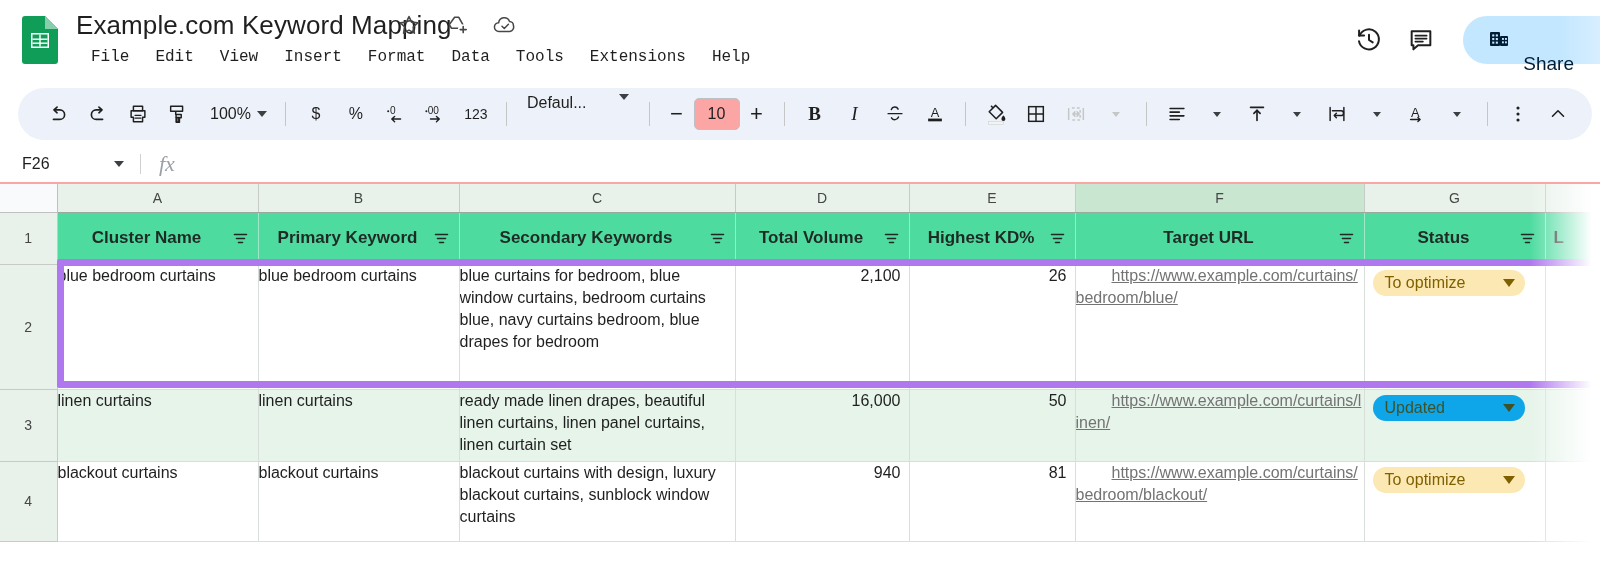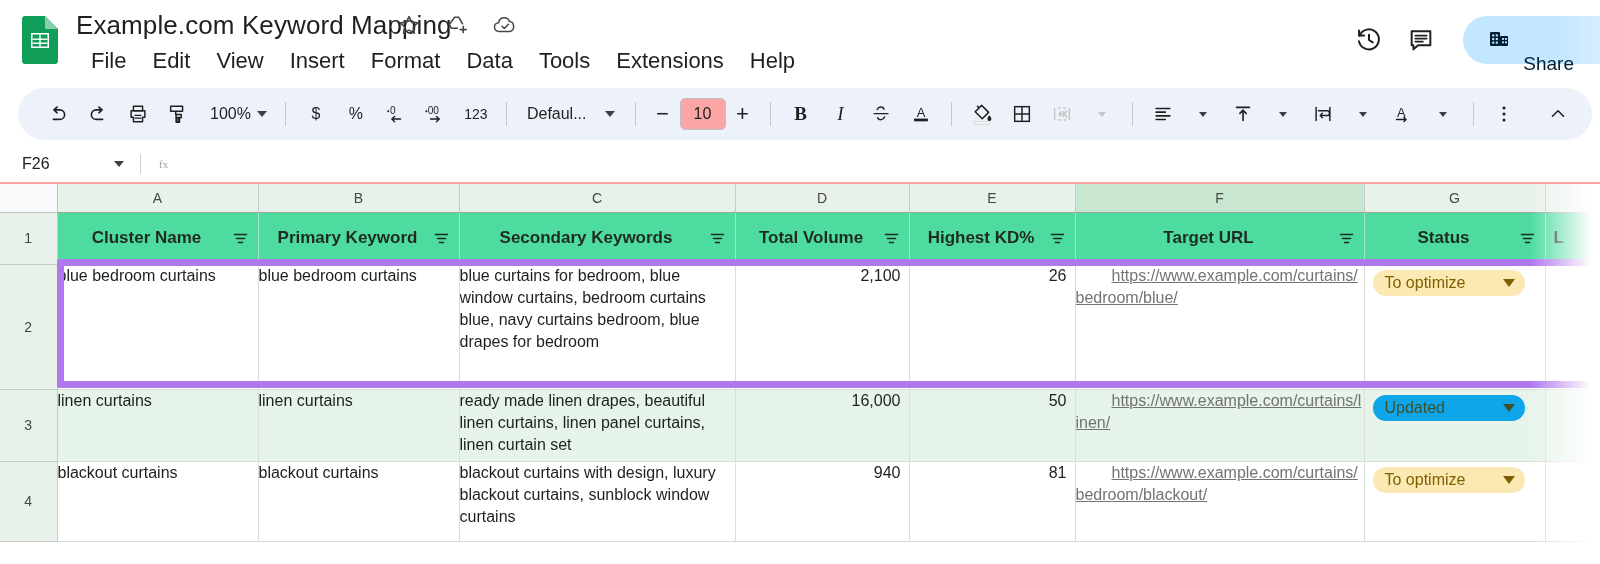--- a/index.html
+++ b/index.html
@@ -28,22 +28,22 @@
   .title-icons {
     position: absolute; left: 396px; top: 12px;
     display: flex; align-items: center; gap: 22px;
   }
   .t-icon { width: 26px; height: 26px; color:#444746; cursor:pointer; display:flex;align-items:center;justify-content:center;}
   .menubar {
     position: absolute; left: 78px; top: 44px;
     display: flex; align-items: center; gap: 0px;
   }
   .menu-item {
-    font-size: 22px; color: #1f1f1f; padding: 4px 13px;
-    border-radius: 5px; cursor: pointer; white-space: nowrap;
+    font-size: 16px; color: #1f1f1f; padding: 4px 13px;
+    border-radius: 5px; cursor: pointer; white-space: nowrap; font-family: Liberation Mono, monospace;
   }
 
   .top-right {
     position: absolute; right: 0px; top: 14px;
     display: flex; align-items: center; gap: 0px;
   }
   .tr-icon {
     width: 52px; height: 52px; border-radius: 50%;
     display: flex; align-items: center; justify-content: center;
     color: #1f1f1f; cursor: pointer;
@@ -64,21 +64,21 @@
     height: 52px; background:#edf2fa; border-radius: 26px;
     display: flex; align-items: center; padding: 0 14px 0 20px;
   }
   .tb { display:flex; align-items:center; justify-content:center;
         height: 40px; min-width: 40px; border-radius: 6px; cursor:pointer;
         color:#1f1f1f; font-size:16px; padding:0 6px; }
   .tb.dis { color:#b8bcc2; cursor:default; }
   .sep { width:1px; height:24px; background:#c4c7c5; margin:0 10px; flex:none; }
   .zoom-ctl { display:flex; align-items:center; gap:6px; padding:0 8px 0 12px; height:40px;border-radius:6px;cursor:pointer;justify-content:flex-end;}
   .zoom-val { font-size:16px; color:#1f1f1f; }
-  .font-ctl { display:flex; align-items:center; gap:4px; height:40px; padding:0 10px;border-radius:6px;cursor:pointer;}
+  .font-ctl { display:flex; gap:18px; height:40px; padding:0 10px;border-radius:6px;cursor:pointer;}
   .font-name { font-size:16px;color:#1f1f1f;white-space:nowrap; }
   .caret { width:0;height:0;border-left:5px solid transparent;border-right:5px solid transparent;border-top:6px solid #3c4043; }
   .caret.sm { border-left-width:4px;border-right-width:4px;border-top-width:5px; }
   .size-box {
     width:46px;height:32px;border:1px solid #bdc1c6;border-radius:5px;
     display:flex;align-items:center;justify-content:center;font-size:16px;color:#1f1f1f;
     background:#fca5a5; cursor:text;
   }
   .plusminus{font-size:22px;color:#1f1f1f;width:34px;height:34px;display:flex;align-items:center;justify-content:center;border-radius:50%;cursor:pointer;}
   .collapse { margin-left:auto; }
@@ -87,21 +87,21 @@
   .formula-bar {
     height: 38px; display:flex; align-items:center;
     border-bottom: 2px solid #fca5a5; background:#fff;
   }
   .namebox {
     width: 140px; height:100%; display:flex; align-items:center;
     justify-content:space-between; padding: 0 16px 0 22px; cursor:pointer;
   }
   .namebox span.nb { font-size:16px; color:#1f1f1f; }
   .fx-sep { width:1px;height:20px;background:#d0d0d0;margin:0 4px 0 0;}
-  .fx { font-size:11px;color:#9aa0a6;font-family:"Liberation Serif",serif;padding:0 14px; }
+  .fx { font-size:22px;color:#9aa0a6;font-style:italic;font-family:"Liberation Serif",serif;padding:0 14px; }
   .formula-input{flex:1;height:100%;cursor:text;}
 
   
   .grid-wrap { position:relative; height: 364px; overflow:hidden; background:#fff; }
   table.grid { border-collapse: collapse; table-layout: fixed; width: 1600px; }
   table.grid td, table.grid th { padding:0; margin:0; }
 
   .corner { width:57px; background:#f8fafb; border-right:1px solid #c0c0c0; border-bottom:1px solid #c0c0c0;}
   .colhead {
     height:28px; background:#e8f2ea; border-right:1px solid #c7cbc8;

